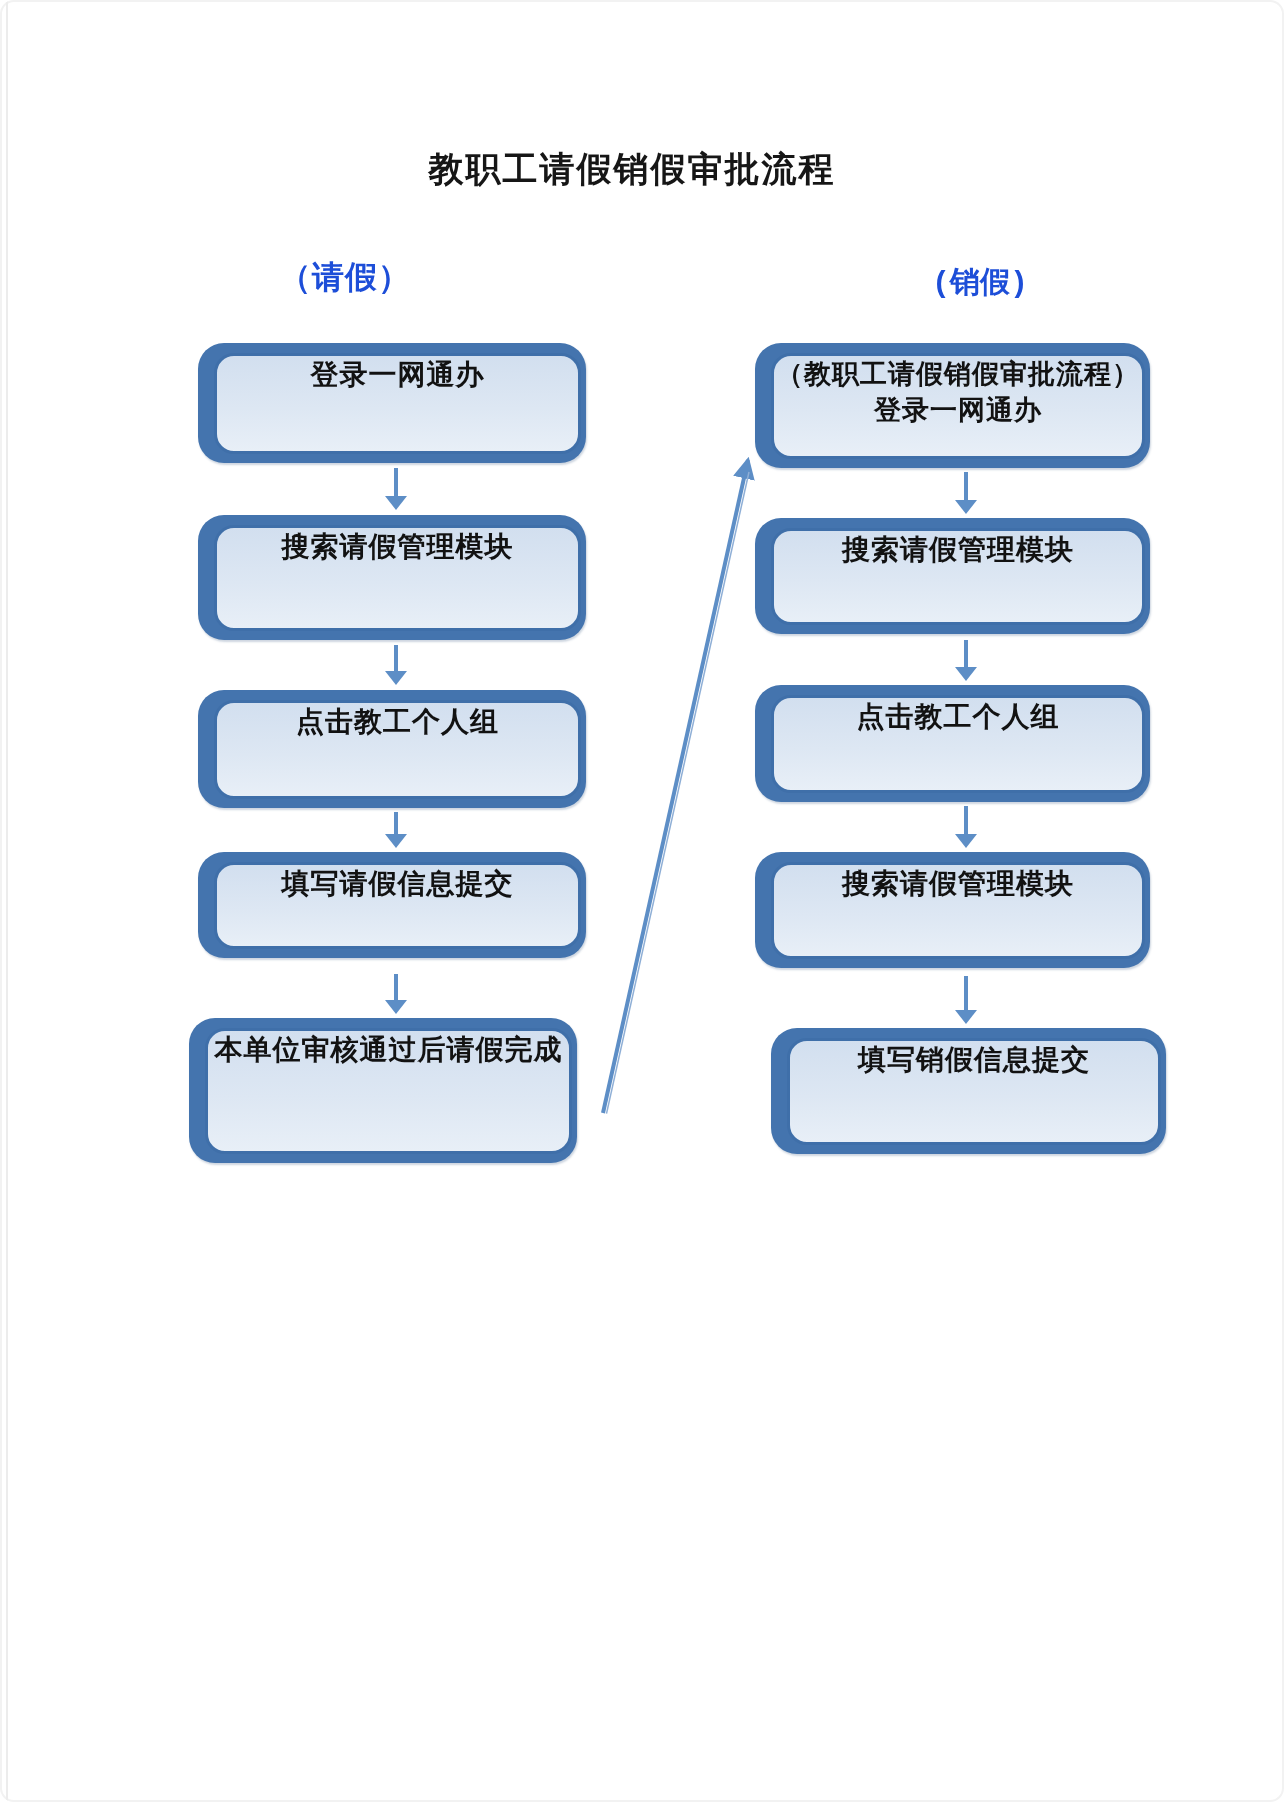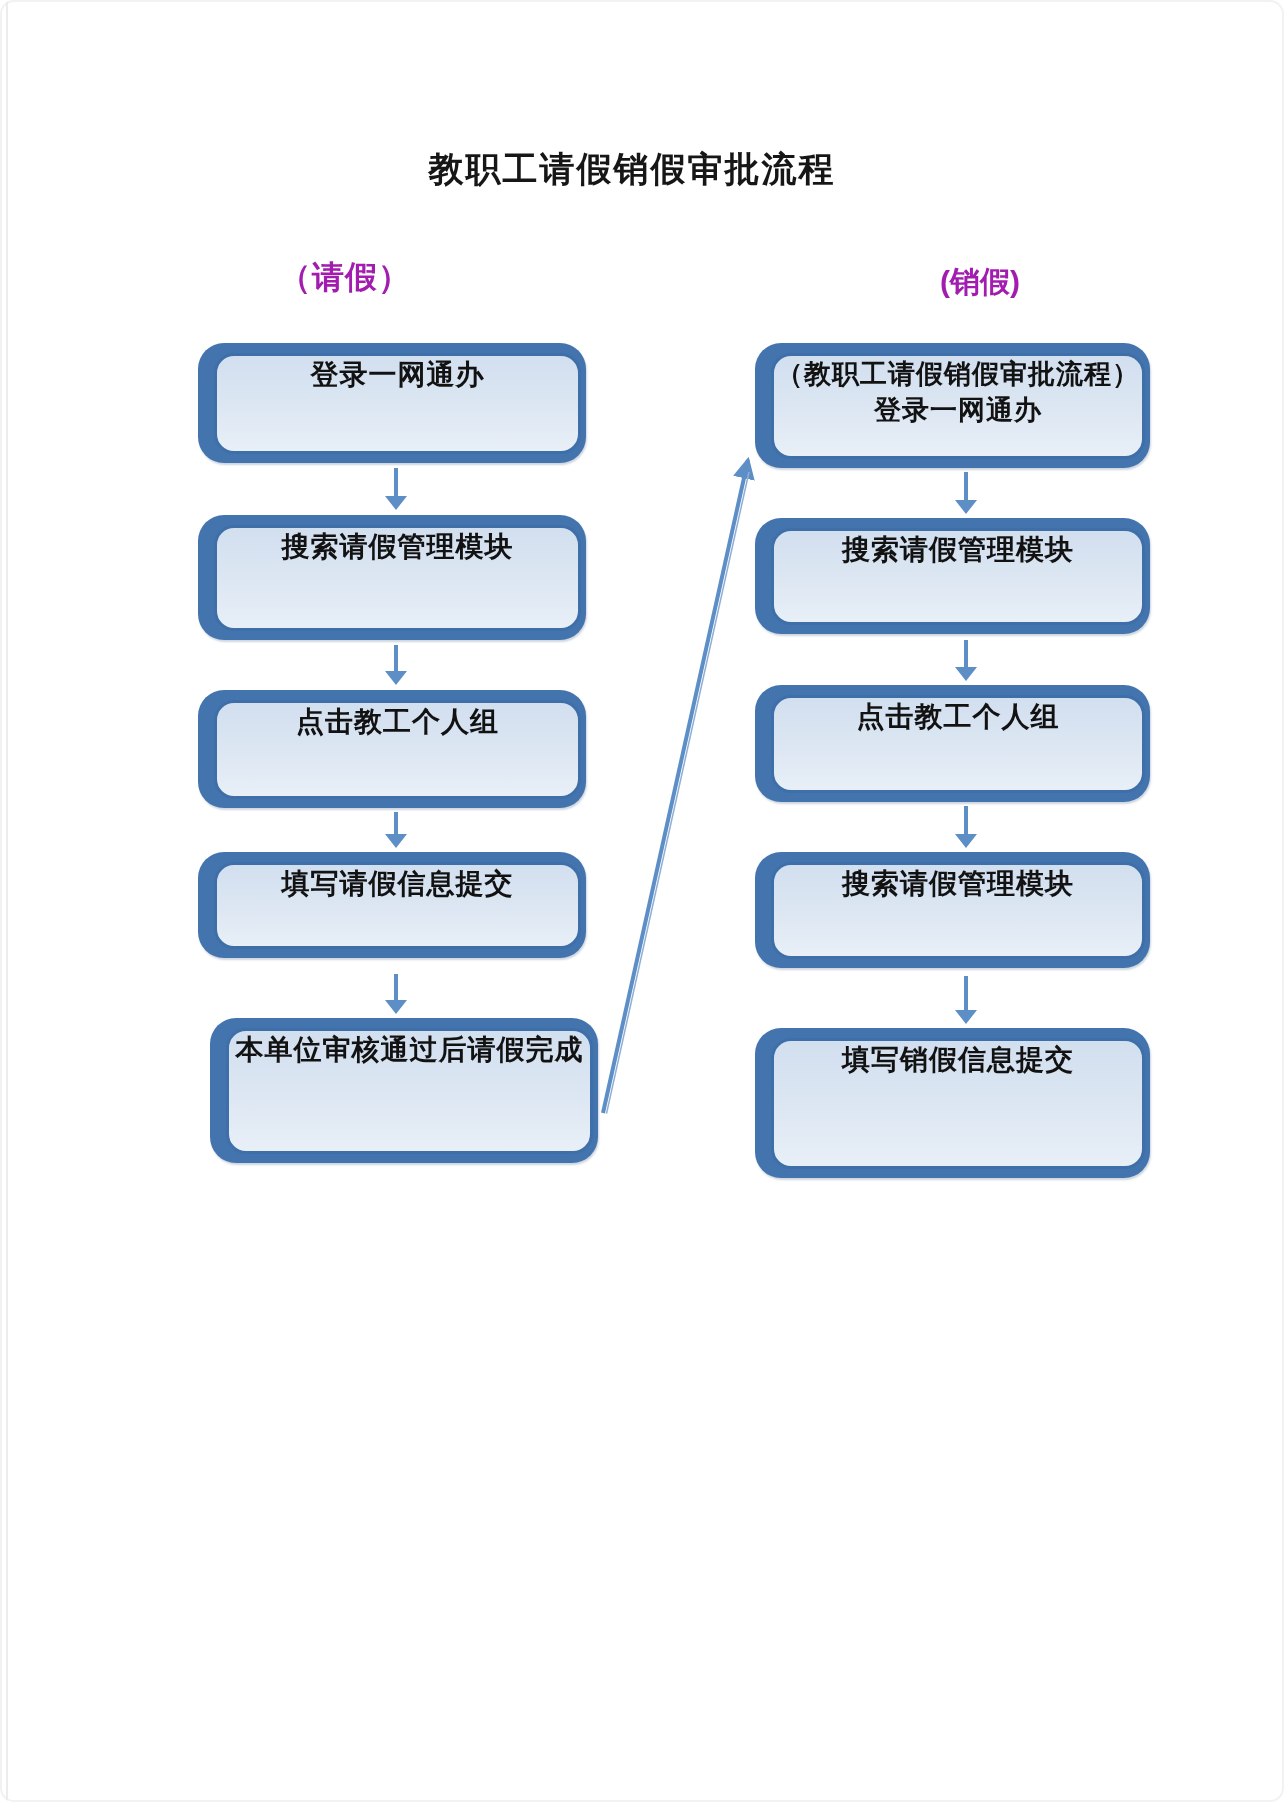--- a/index.html
+++ b/index.html
@@ -17,22 +17,23 @@
     background:#ececec;
   }
   .title{
     position:absolute;top:146px;left:0;width:1264px;
     text-align:center;
     font-size:35px;font-weight:700;color:#161616;
     letter-spacing:2px;
   }
   .lane-header{
     position:absolute;
-    font-weight:700;color:#a21caf;
+    font-weight:700;color:#1d4ed8;
     text-align:center;
+    font-family:Liberation Mono, monospace;
   }
   .lane-header.left{top:256px;left:150px;width:390px;font-size:32px;letter-spacing:1px;}
   .lane-header.right{top:262px;left:785px;width:390px;font-size:30px;}
   
   .step{
     position:absolute;
     background:#4474ae;
     border-radius:26px;
     box-shadow:1px 2px 2px rgba(60,90,130,0.25);
   }
@@ -107,21 +108,21 @@
   <div class="step" style="left:198px;top:852px;width:388px;height:106px;">
     <div class="inner">
         <span>填写请假信息提交</span>
       </div>
   </div>
   <div class="varrow" style="left:384px;top:974px;height:40px;">
       <div class="shaft"></div>
       <div class="head"></div>
     </div>
 
-  <div class="step" style="left:210px;top:1018px;width:388px;height:145px;">
+  <div class="step" style="left:189px;top:1018px;width:388px;height:145px;">
     <div class="inner">
         <span>本单位审核通过后请假完成</span>
       </div>
   </div>
 
   <div class="step two-line" style="left:755px;top:343px;width:395px;height:125px;">
     <div class="inner">
       <span>（教职工请假销假审批流程）</span>
       <span>登录一网通办</span>
     </div>
@@ -154,21 +155,21 @@
   <div class="step" style="left:755px;top:852px;width:395px;height:116px;">
     <div class="inner">
         <span>搜索请假管理模块</span>
       </div>
   </div>
   <div class="varrow" style="left:954px;top:976px;height:48px;">
       <div class="shaft"></div>
       <div class="head"></div>
     </div>
 
-  <div class="step" style="left:755px;top:1028px;width:395px;height:150px;">
+  <div class="step" style="left:771px;top:1028px;width:395px;height:126px;">
     <div class="inner">
         <span>填写销假信息提交</span>
       </div>
   </div>
 
   <svg class="overlay" width="1284" height="1802" viewBox="0 0 1284 1802">
     <defs>
       <marker id="ah" viewBox="0 0 10 10" refX="8.5" refY="5" markerWidth="5.5" markerHeight="5.5" orient="auto">
         <path d="M0,0 L10,5 L0,10 z" fill="#5d8ec6"></path>
       </marker>

